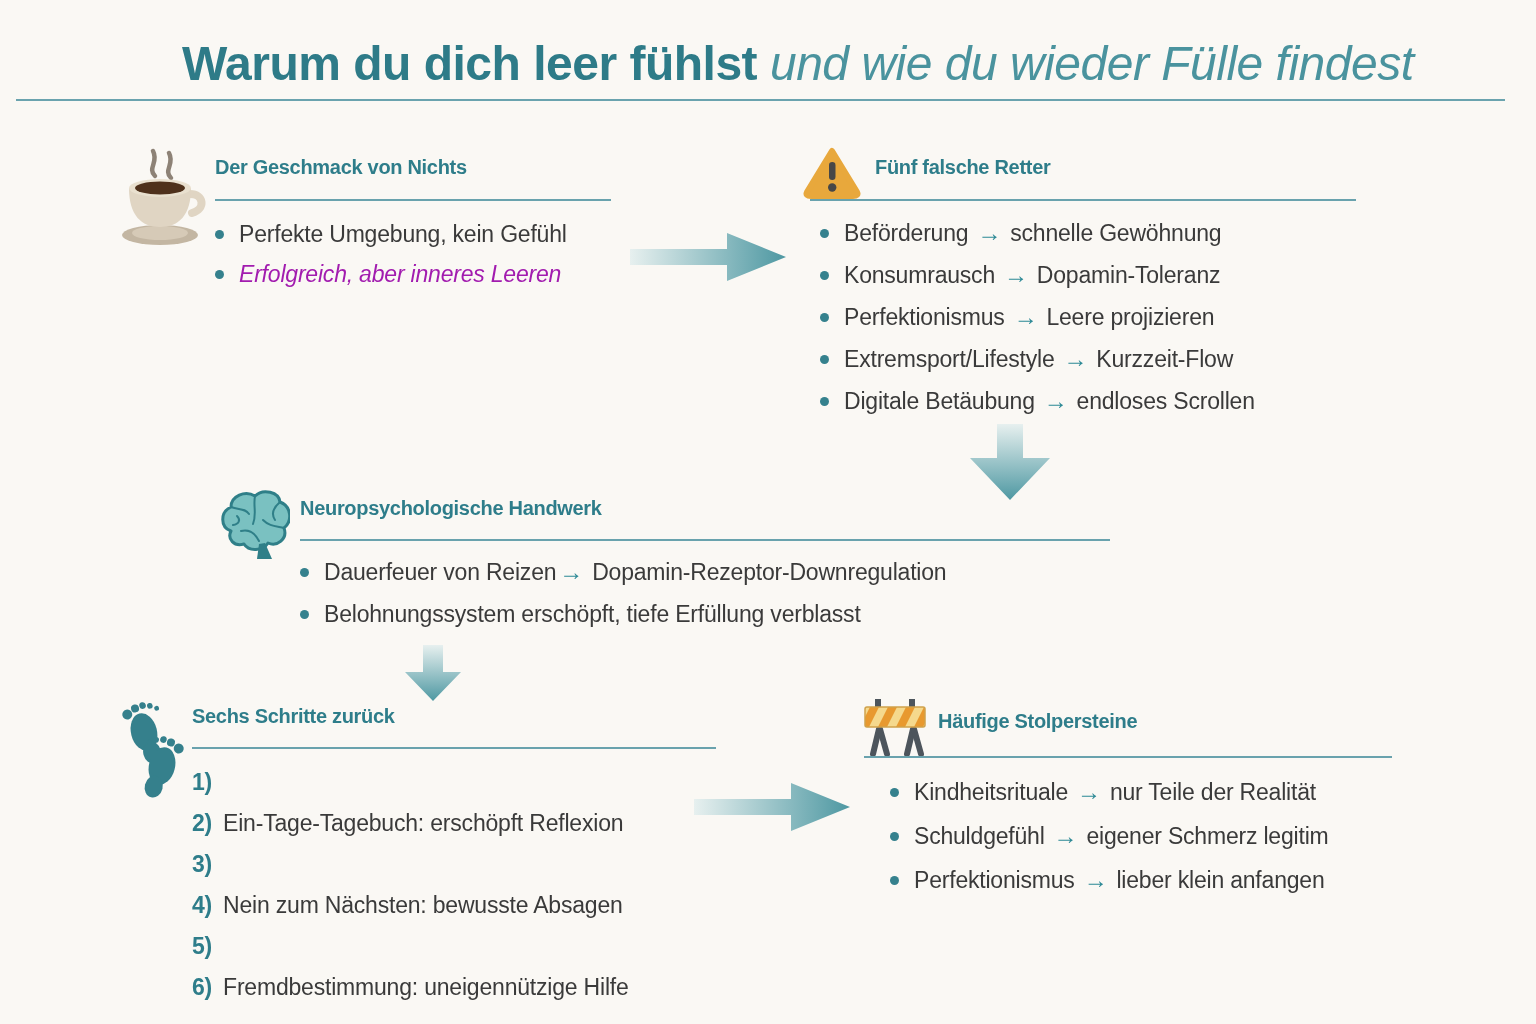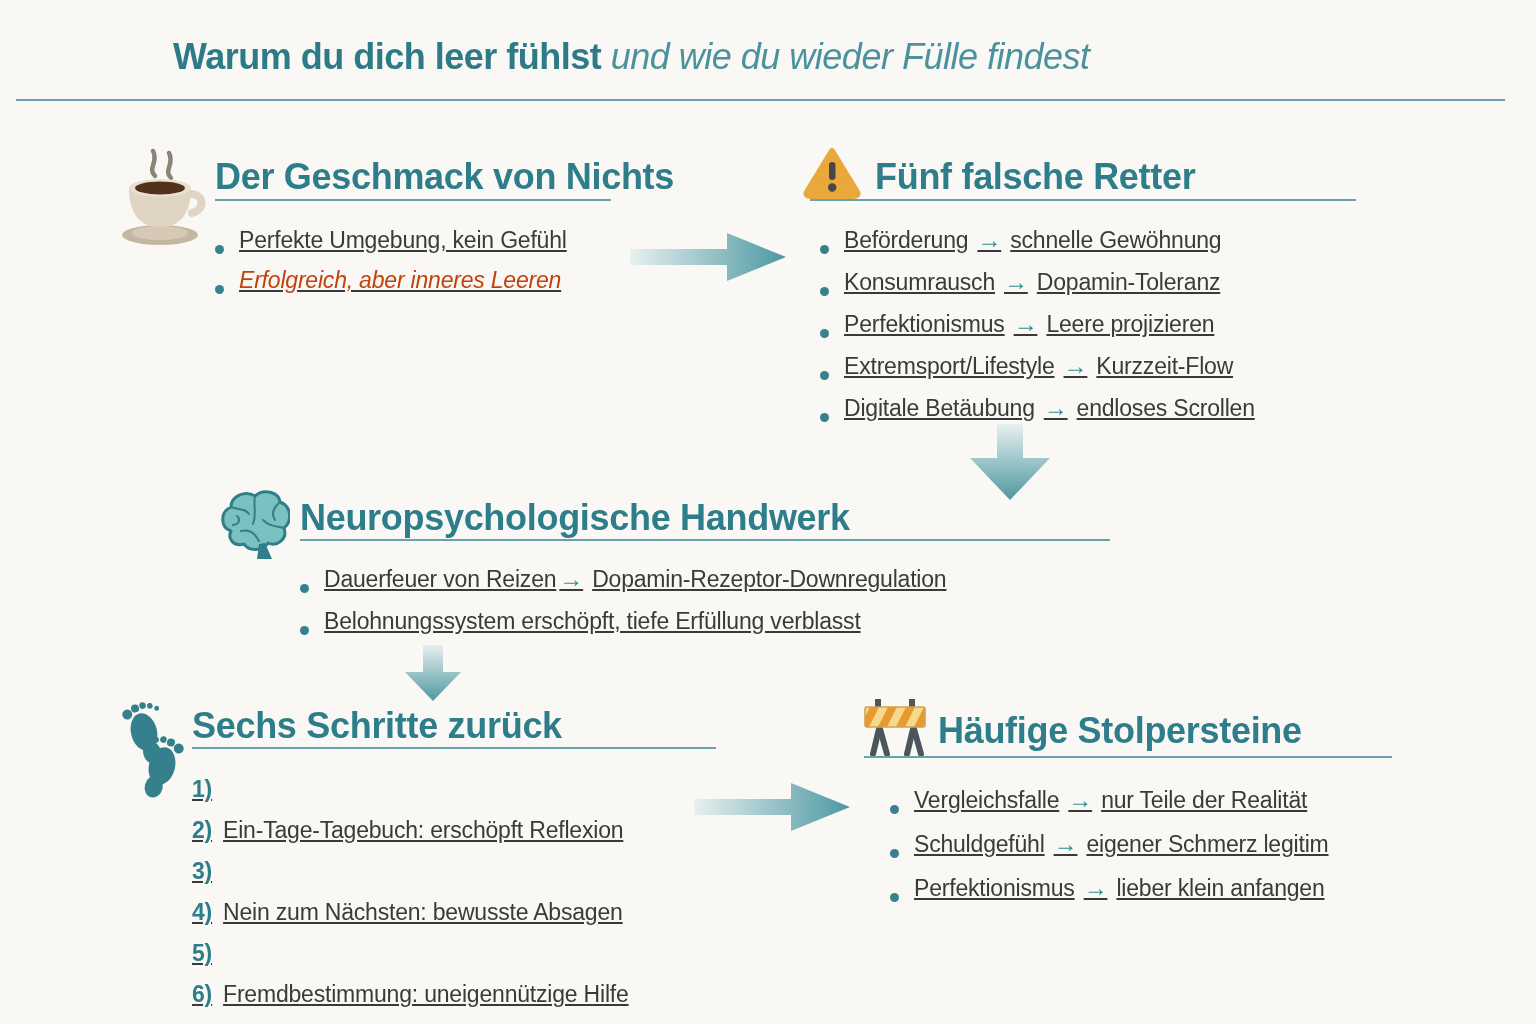--- a/index.html
+++ b/index.html
@@ -4,31 +4,31 @@
 <style>
   html,body{margin:0;padding:0;}
   body{
     width:1536px;height:1024px;position:relative;overflow:hidden;
     background:#faf8f4;
     font-family:"Liberation Sans","DejaVu Sans",sans-serif;
     color:#3a3a3a;
   }
   .abs{position:absolute;}
   
-  .title{left:173px;top:36px;font-size:36px;letter-spacing:-0.5px;white-space:nowrap;}
+  .title{left:182px;top:36px;font-size:48px;letter-spacing:-0.5px;white-space:nowrap;}
   .title-bold{font-weight:bold;color:#2e7b88;}
   .title-italic{font-style:italic;font-weight:400;color:#4a939e;}
   .title-rule{left:16px;top:99px;width:1489px;height:2px;background:#6aa3ae;}
   
-  .sec-heading{font-size:36px;font-weight:bold;color:#2e7d8a;letter-spacing:-0.3px;white-space:nowrap;}
+  .sec-heading{font-size:20px;font-weight:bold;color:#2e7d8a;letter-spacing:-0.3px;white-space:nowrap;}
   .rule{height:2px;background:#69a2ad;}
   
-  .row{display:flex;align-items:flex-end;font-size:23px;white-space:nowrap;letter-spacing:-0.2px;text-decoration:underline;}
+  .row{display:flex;align-items:center;font-size:23px;white-space:nowrap;letter-spacing:-0.2px;}
   .dot{width:9px;height:9px;border-radius:50%;background:#35818d;margin-right:15px;flex:none;}
-  .muted{color:#c2410c;font-style:italic;}
+  .muted{color:#a21caf;font-style:italic;}
   .arr{color:#2e8a96;margin:0 9px;font-size:24px;flex:none;}
   .arr-tight{margin-left:3px;}
   .num{color:#2e7d8a;font-weight:bold;margin-right:11px;flex:none;}
   .h40 .row{height:40px;}
   .h41 .row{height:41px;}
   .h42 .row{height:42px;}
   .h44 .row{height:44px;}
 </style>
 </head>
 <body>
@@ -239,21 +239,21 @@
     <path d="M34,29 L44,9 L53,9 L43,29 Z"></path>
     <path d="M52,29 L62,9 L71,9 L61,29 Z"></path>
   </g>
   <rect x="3" y="9" width="60" height="20" rx="2" fill="none" stroke="#cfa14b" stroke-width="1.5"></rect>
 </svg>
 <div class="abs sec-heading" style="left:938px;top:710px">Häufige Stolpersteine</div>
 <div class="abs rule" style="left:864px;top:756px;width:528px"></div>
 <div class="abs h44" style="left:890px;top:770px">
   <div class="row">
     <span class="dot"></span>
-    <span>Vergleichsfalle</span>
+    <span>Kindheitsrituale</span>
     <span class="arr">→</span>
     <span>nur Teile der Realität</span>
   </div>
   <div class="row">
     <span class="dot"></span>
     <span>Schuldgefühl</span>
     <span class="arr">→</span>
     <span>eigener Schmerz legitim</span>
   </div>
   <div class="row">

